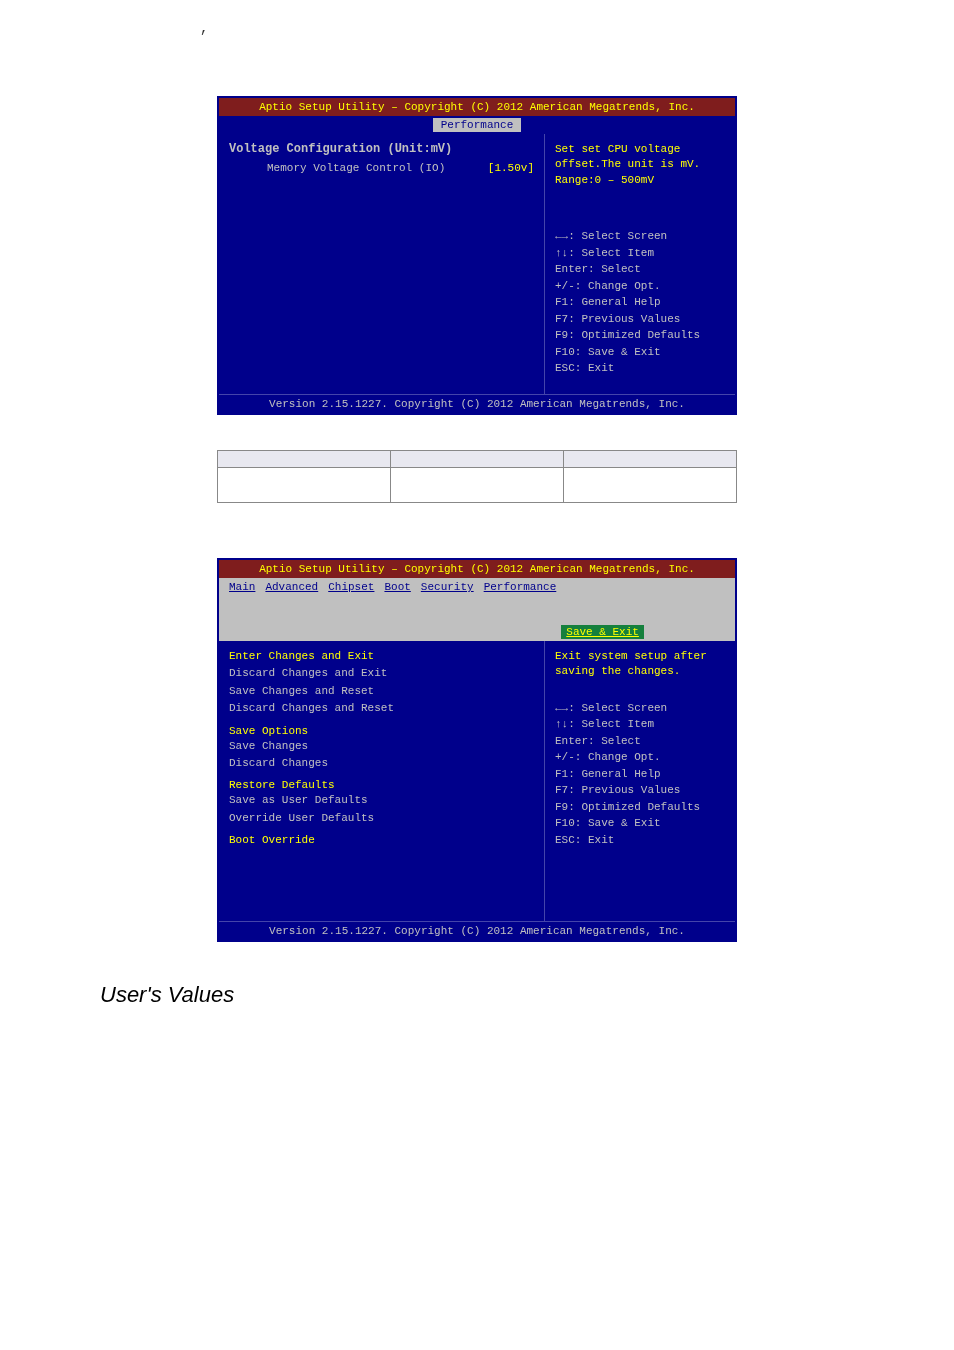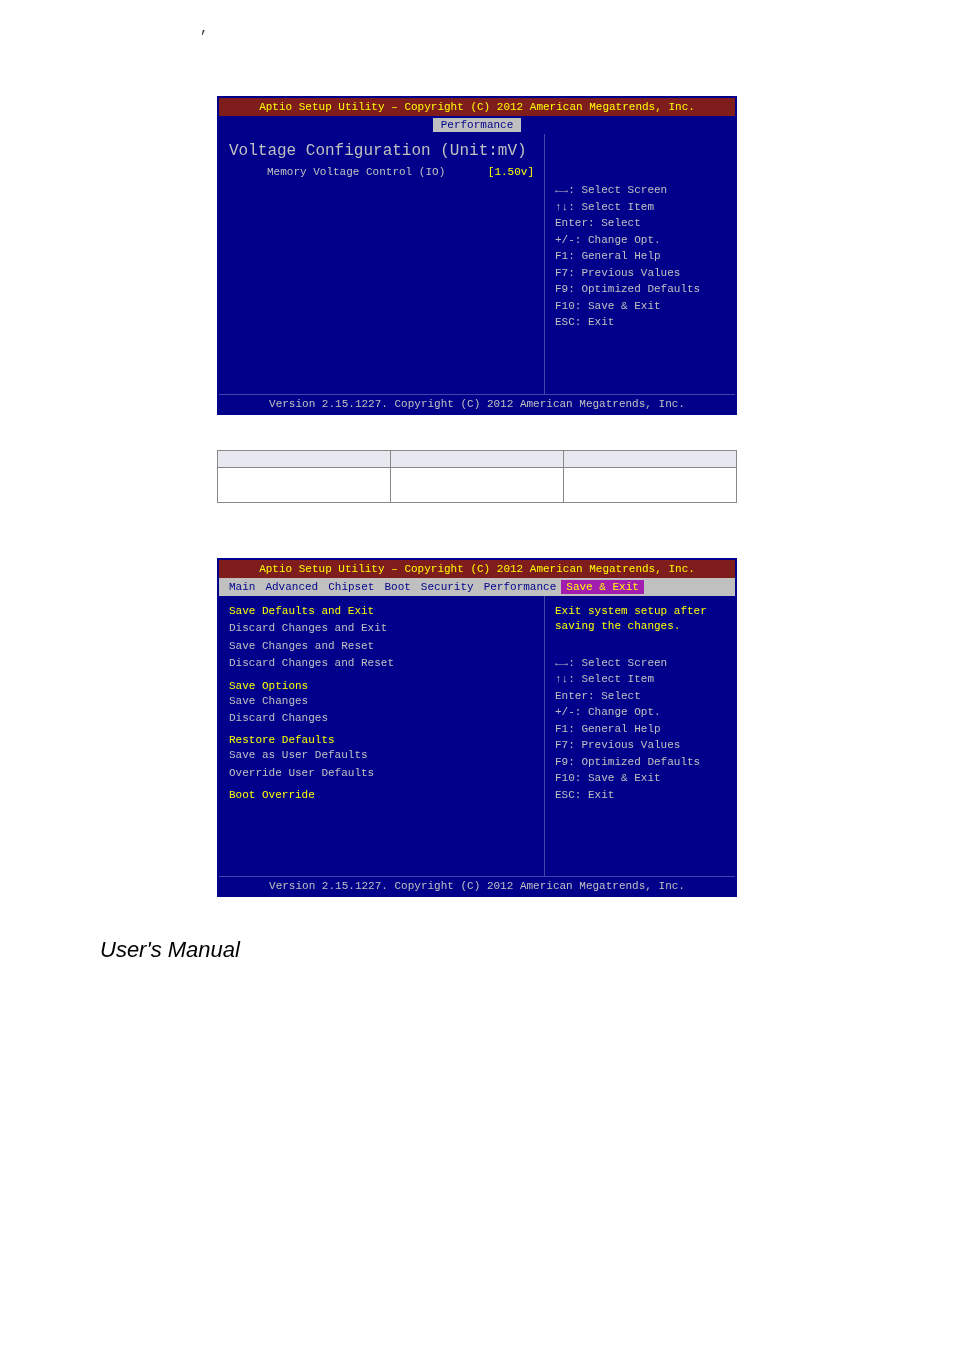--- a/index.html
+++ b/index.html
@@ -95,23 +95,23 @@
       margin-left: 38px;
     }
 
     .bios-item-value {
       color: #ffff00;
       margin-left: 20px;
     }
 
     .bios-section-title {
       color: #c0c0c0;
-      font-weight: normal;
+      font-weight: bold;
       margin-bottom: 6px;
-      font-size: 16px;
+      font-size: 12px;
     }
 
     .bios-help-text {
       color: #ffff00;
       font-size: 11px;
       margin-bottom: 8px;
       line-height: 1.4;
     }
 
     .bios-key-help {
@@ -169,25 +169,27 @@
       flex-wrap: wrap;
       gap: 0;
       font-size: 11px;
       color: #00008b;
     }
 
     .bios-nav-item {
       padding: 1px 5px;
       color: #00008b;
       cursor: default;
+      text-decoration: underline;
     }
 
     .bios-nav-item.active {
-      background: #a21caf;
-      color: #ffff00;
+      background: #15803d;
+      color: #ffff00;
+      margin-top: 45px;
     }
 
     .bios-body2 {
       display: flex;
       background: #00008b;
       color: #c0c0c0;
       min-height: 280px;
     }
 
     .bios-left2 {
@@ -257,20 +259,21 @@
     </div>
     <div class="bios-body">
       <div class="bios-left">
         <div class="bios-section-title">Voltage Configuration (Unit:mV)</div>
         <div class="bios-item">
           <span class="bios-item-label">Memory Voltage Control (IO)</span>
           <span class="bios-item-value">[1.50v]</span>
         </div>
       </div>
       <div class="bios-right">
+        <div class="bios-help-text">Set set CPU voltage offset.The unit is mV. Range:0 – 500mV</div>
         <div class="bios-key-help">
           <div>←→: Select Screen</div>
           <div>↑↓: Select Item</div>
           <div>Enter: Select</div>
           <div>+/-: Change Opt.</div>
           <div>F1: General Help</div>
           <div>F7: Previous Values</div>
           <div>F9: Optimized Defaults</div>
           <div>F10: Save &amp; Exit</div>
           <div>ESC: Exit</div>
@@ -307,21 +310,21 @@
       <span class="bios-nav-item">Chipset</span>
       <span class="bios-nav-item">Boot</span>
       <span class="bios-nav-item">Security</span>
       <span class="bios-nav-item">Performance</span>
       <span class="bios-nav-item active">Save &amp; Exit</span>
     </div>
     <div class="bios-body2">
       <div class="bios-left2">
 
         <div class="bios-menu-group">
-          <div class="bios-menu-item highlighted">Save Defaults and Exit</div>
+          <div class="bios-menu-item highlighted">Enter Changes and Exit</div>
           <div class="bios-menu-item">Discard Changes and Exit</div>
           <div class="bios-menu-item">Save Changes and Reset</div>
           <div class="bios-menu-item">Discard Changes and Reset</div>
         </div>
 
         <div class="bios-menu-group">
           <div class="bios-menu-section-label">Save Options</div>
           <div class="bios-menu-item">Save Changes</div>
           <div class="bios-menu-item">Discard Changes</div>
         </div>
@@ -348,15 +351,15 @@
           <div>F7: Previous Values</div>
           <div>F9: Optimized Defaults</div>
           <div>F10: Save &amp; Exit</div>
           <div>ESC: Exit</div>
         </div>
       </div>
     </div>
     <div class="bios-footer">Version 2.15.1227. Copyright (C) 2012 American Megatrends, Inc.</div>
   </div>
 
-  <div class="users-manual">User's Manual</div>
+  <div class="users-manual">User's Values</div>
 
 </div>
 
 </body></html>

